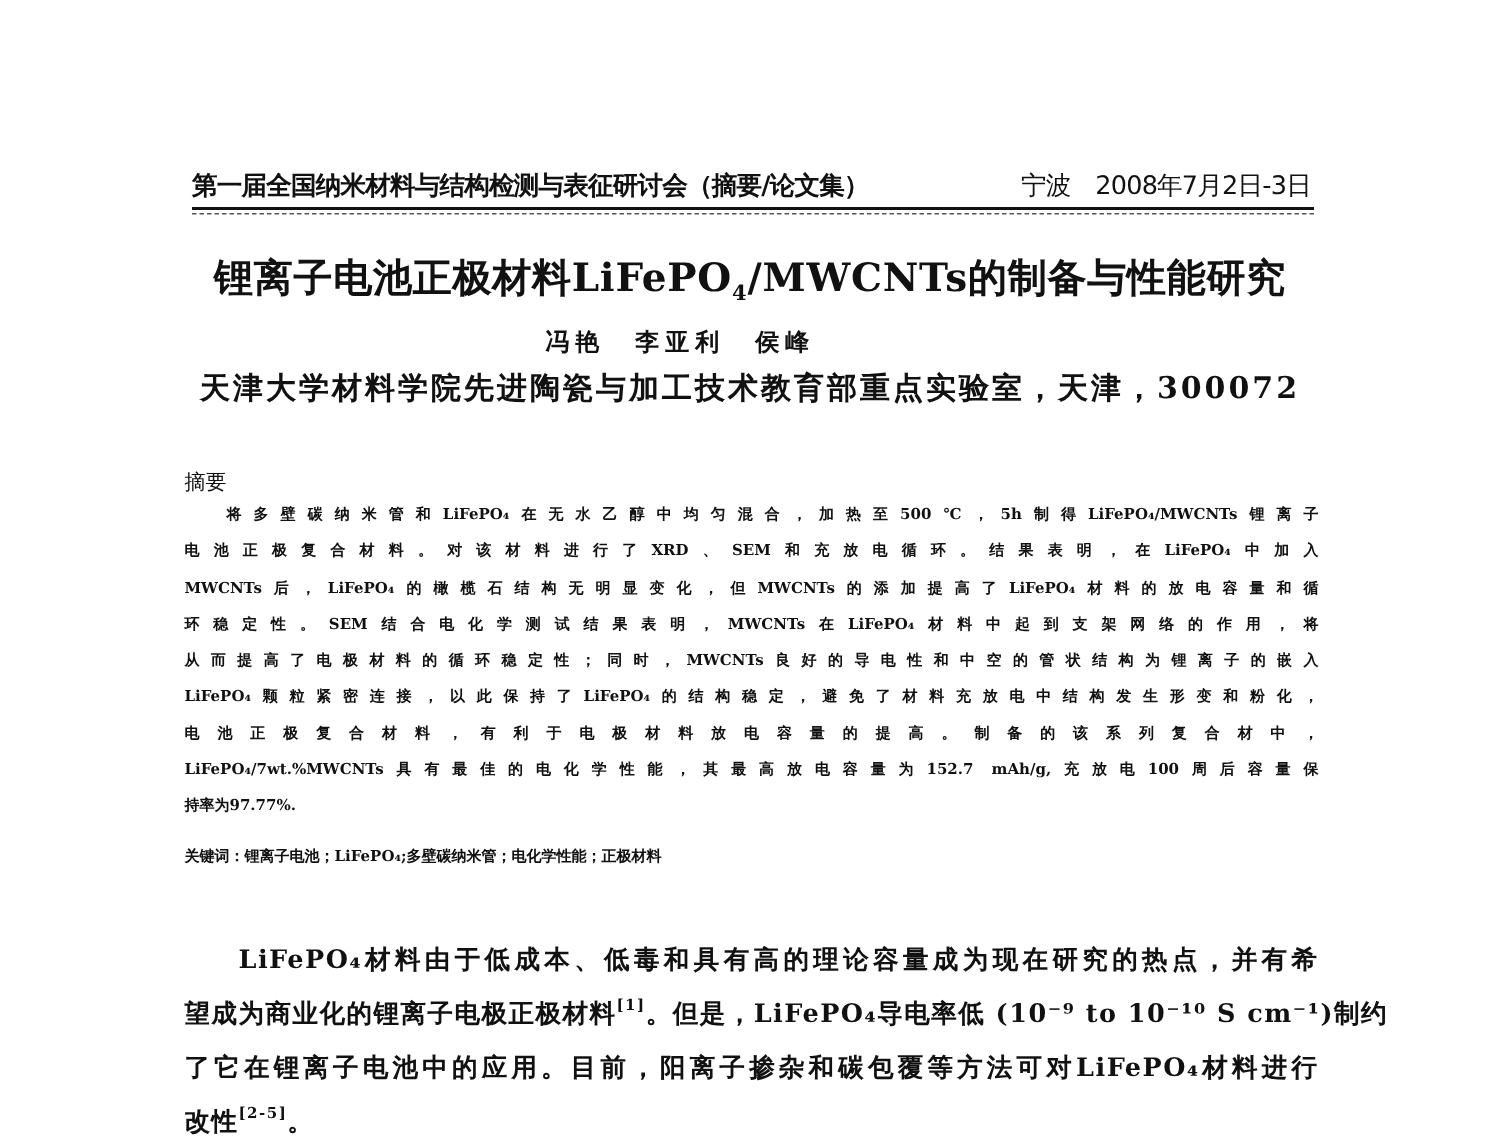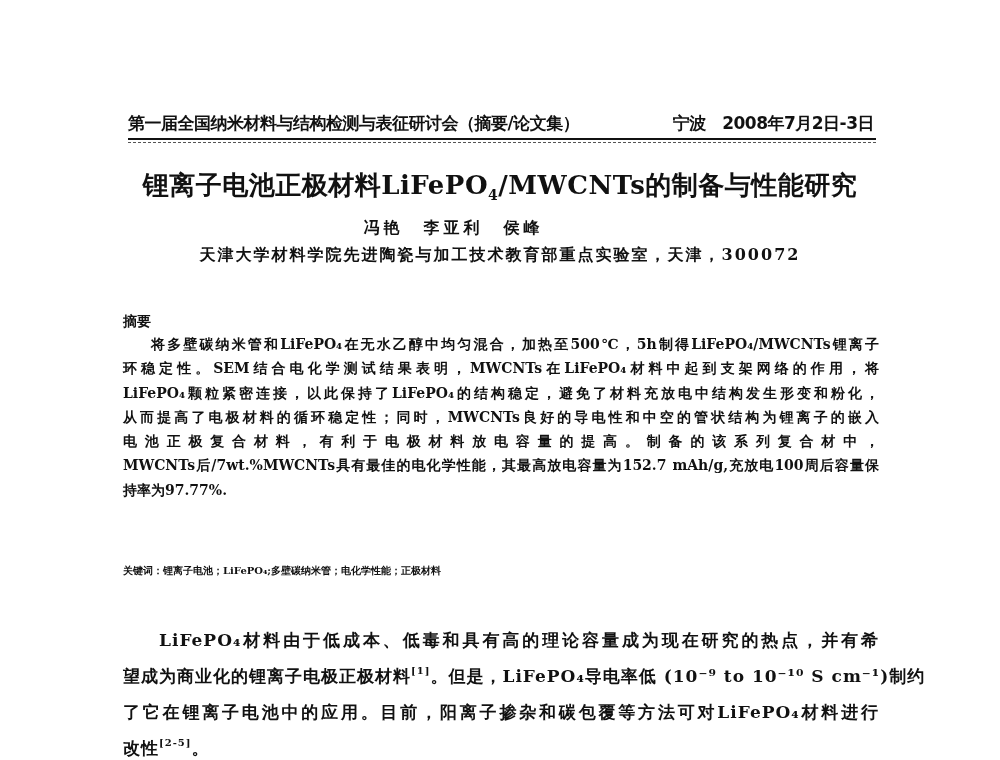--- a/index.html
+++ b/index.html
@@ -3,33 +3,33 @@
 <meta charset="utf-8">
 <style>
   html, body { margin:0; padding:0; background:#ffffff; }
   body { width:1000px; height:760px; overflow:hidden; position:relative;
          font-family:"DejaVu Serif", "Liberation Serif", serif; color:#111; }
   .page { position:absolute; left:0; top:0; width:1000px; height:760px; }
   .header { position:absolute; left:128px; top:108px; width:748px; height:30px;
             border-bottom:2px solid #111; }
   .header-left { position:absolute; left:0; top:4px; font-size:17px; font-weight:bold;
                  font-family:"DejaVu Sans", "Liberation Sans", sans-serif; letter-spacing:-0.5px; }
-  .header-right { position:absolute; right:2px; top:4px; font-size:17px; font-weight:bold;
+  .header-right { position:absolute; right:2px; top:4px; font-size:17px; font-weight:normal;
                   font-family:"DejaVu Sans", "Liberation Sans", sans-serif; letter-spacing:-0.5px; }
   .header-rule2 { position:absolute; left:128px; top:142px; width:748px; height:0;
                   border-top:1px dashed #555; }
   .title { position:absolute; left:0; width:1000px; top:148px; text-align:center;
            font-size:26px; font-weight:bold; letter-spacing:0.5px;margin-top:20px; }
   .title sub { font-size:14px; }
   .authors { position:absolute; left:0; width:907px; top:218px; text-align:center;
              font-size:16px; font-weight:bold; letter-spacing:4px; }
   .affiliation { position:absolute; left:0; width:1000px; top:245px; text-align:center;
-                 font-size:16px; font-weight:bold; letter-spacing:2px; }
-  .abstract-label { position:absolute; left:123px; top:313px; font-size:14px; font-weight:bold;text-align:right; }
-  .abstract { position:absolute; left:123px; top:332px; width:756px; font-size:14px;
+                 font-size:20px; font-weight:bold; letter-spacing:2px; }
+  .abstract-label { position:absolute; left:123px; top:313px; font-size:14px; font-weight:normal;text-align:right; }
+  .abstract { position:absolute; left:123px; top:332px; width:756px; font-size:10px;
               font-weight:bold; line-height:24.3px; }
   .abs-line { height:24.3px; white-space:nowrap; text-align:justify; text-align-last:justify; }
   .abs-line.last { text-align-last:left; }
   .abs-line.indent { padding-left:28px; }
   .keywords { position:absolute; left:123px; top:564px; font-size:10px; font-weight:bold; }
   .body { position:absolute; left:123px; top:622px; width:756px; font-size:17px;
           font-weight:bold; line-height:36px; }
   .body-line { height:36px; white-space:nowrap; text-align:justify; text-align-last:justify; letter-spacing:1px; }
   .body-line.indent { padding-left:36px; }
   .body-line.last { text-align-last:left; }
@@ -51,25 +51,27 @@
   <div class="title">
     <span>锂离子电池正极材料LiFePO</span><sub>4</sub><span>/MWCNTs的制备与性能研究</span>
   </div>
 
   <div class="authors">冯艳　李亚利　侯峰</div>
   <div class="affiliation">天津大学材料学院先进陶瓷与加工技术教育部重点实验室，天津，300072</div>
 
   <div class="abstract-label">摘要</div>
   <div class="abstract">
     <div class="abs-line indent">将多壁碳纳米管和LiFePO₄在无水乙醇中均匀混合，加热至500℃，5h制得LiFePO₄/MWCNTs锂离子</div>
+    <div class="abs-line">电池正极复合材料。对该材料进行了XRD、SEM和充放电循环。结果表明，在LiFePO₄中加入</div>
+    <div class="abs-line">MWCNTs后，LiFePO₄的橄榄石结构无明显变化，但MWCNTs的添加提高了LiFePO₄材料的放电容量和循</div>
     <div class="abs-line">环稳定性。SEM结合电化学测试结果表明，MWCNTs在LiFePO₄材料中起到支架网络的作用，将</div>
+    <div class="abs-line">从而提高了电极材料的循环稳定性；同时，MWCNTs良好的导电性和中空的管状结构为锂离子的嵌入</div>
     <div class="abs-line">LiFePO₄颗粒紧密连接，以此保持了LiFePO₄的结构稳定，避免了材料充放电中结构发生形变和粉化，</div>
-    <div class="abs-line">从而提高了电极材料的循环稳定性；同时，MWCNTs良好的导电性和中空的管状结构为锂离子的嵌入</div>
     <div class="abs-line">电池正极复合材料，有利于电极材料放电容量的提高。制备的该系列复合材中，</div>
-    <div class="abs-line">MWCNTs后/7wt.%MWCNTs具有最佳的电化学性能，其最高放电容量为152.7 mAh/g,充放电100周后容量保</div>
+    <div class="abs-line">LiFePO₄/7wt.%MWCNTs具有最佳的电化学性能，其最高放电容量为152.7 mAh/g,充放电100周后容量保</div>
     <div class="abs-line last">持率为97.77%.</div>
   </div>
 
   <div class="keywords">关键词：锂离子电池；LiFePO₄;多壁碳纳米管；电化学性能；正极材料</div>
 
   <div class="body">
     <div class="body-line indent"><span>LiFePO₄材料由于低成本、低毒和具有高的理论容量成为现在研究的热点，并有希</span></div>
     <div class="body-line"><span>望成为商业化的锂离子电极正极材料</span><sup>[1]</sup><span>。但是，LiFePO₄导电率低 (10⁻⁹ to 10⁻¹⁰ S cm⁻¹)制约</span></div>
     <div class="body-line"><span>了它在锂离子电池中的应用。目前，阳离子掺杂和碳包覆等方法可对LiFePO₄材料进行</span></div>
     <div class="body-line last"><span>改性</span><sup>[2-5]</sup><span>。</span></div>

